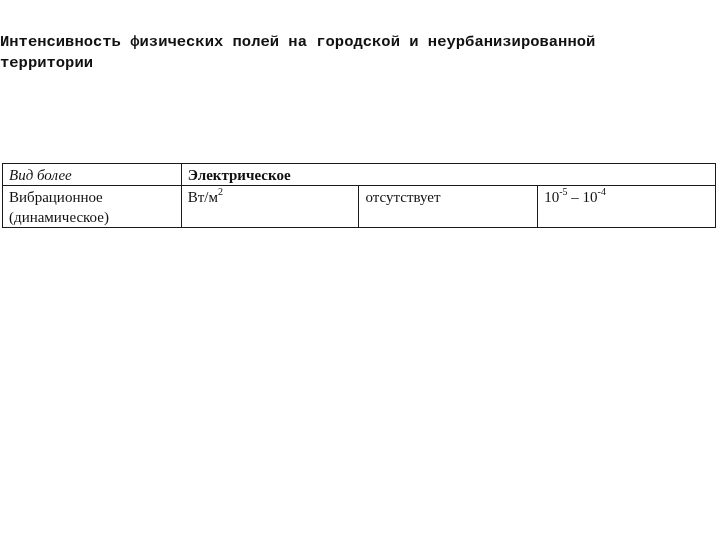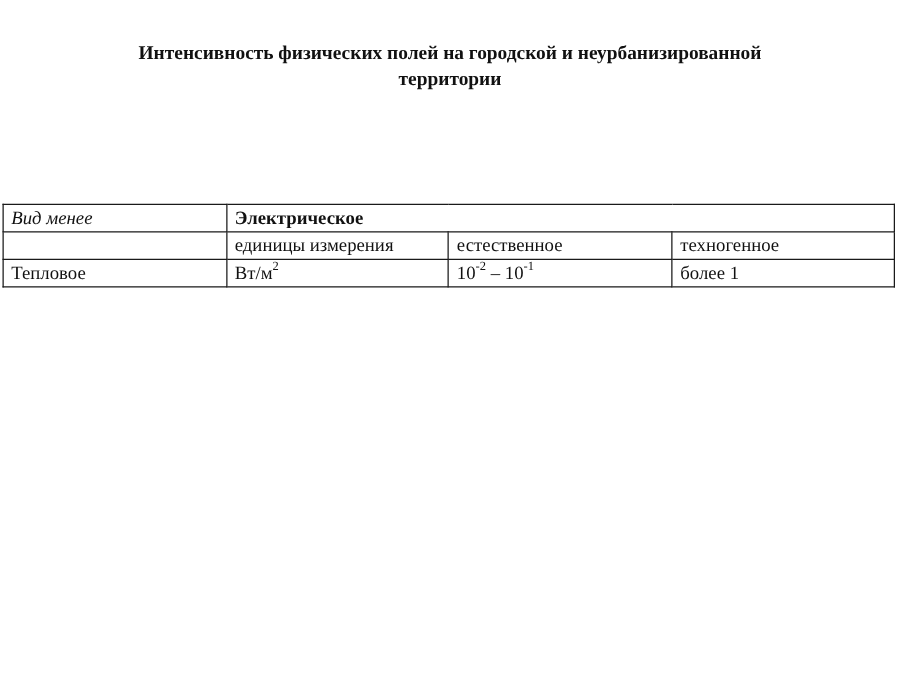--- a/index.html
+++ b/index.html
@@ -13,24 +13,24 @@
     body {
       position: relative;
       font-family: "Liberation Serif", "DejaVu Serif", serif;
       color: #111111;
     }
     .title {
       position: absolute;
       left: 0;
       top: 32px;
       width: 720px;
-      text-align: center;
       font-weight: bold;
       font-size: 15.5px;
       line-height: 21px;
+      font-family: Liberation Mono, monospace;
     }
     .title .line { display: block; }
     table.data {
       position: absolute;
       left: 2px;
       top: 163px;
       border-collapse: collapse;
       table-layout: fixed;
       width: 714px;
       font-size: 15px;
@@ -64,34 +64,29 @@
 
 <table class="data">
   <colgroup>
     <col class="c1">
       <col class="c2">
       <col class="c3">
       <col class="c4">
   </colgroup>
   <tbody>
       <tr class="r-head1">
-    <td class="hdr-italic">Вид менее</td>
+    <td class="hdr-italic">Вид более</td>
     <td colspan="3" class="hdr-bold">Электрическое</td>
   </tr>
-  <tr class="r-head2">
-    <td></td>
-    <td>единицы измерения</td>
-    <td>естественное</td>
-    <td>техногенное</td>
+
+  <tr class="r-vib">
+    <td>
+      <div>Вибрационное</div>
+      <div>(динамическое)</div>
+    </td>
+    <td><span>Вт/м</span><sup>2</sup></td>
+    <td><span>отсутствует</span></td>
+    <td><span>10</span><sup>-5</sup><span> – 10</span><sup>-4</sup></td>
   </tr>
 
-
-  <tr class="r-heat">
-    <td>
-      <div>Тепловое</div>
-    </td>
-    <td><span>Вт/м</span><sup>2</sup></td>
-    <td><span>10</span><sup>-2</sup><span> – 10</span><sup>-1</sup></td>
-    <td><span>более 1</span></td>
-  </tr>
 
 </tbody>
   </table>
 
 </body></html>

